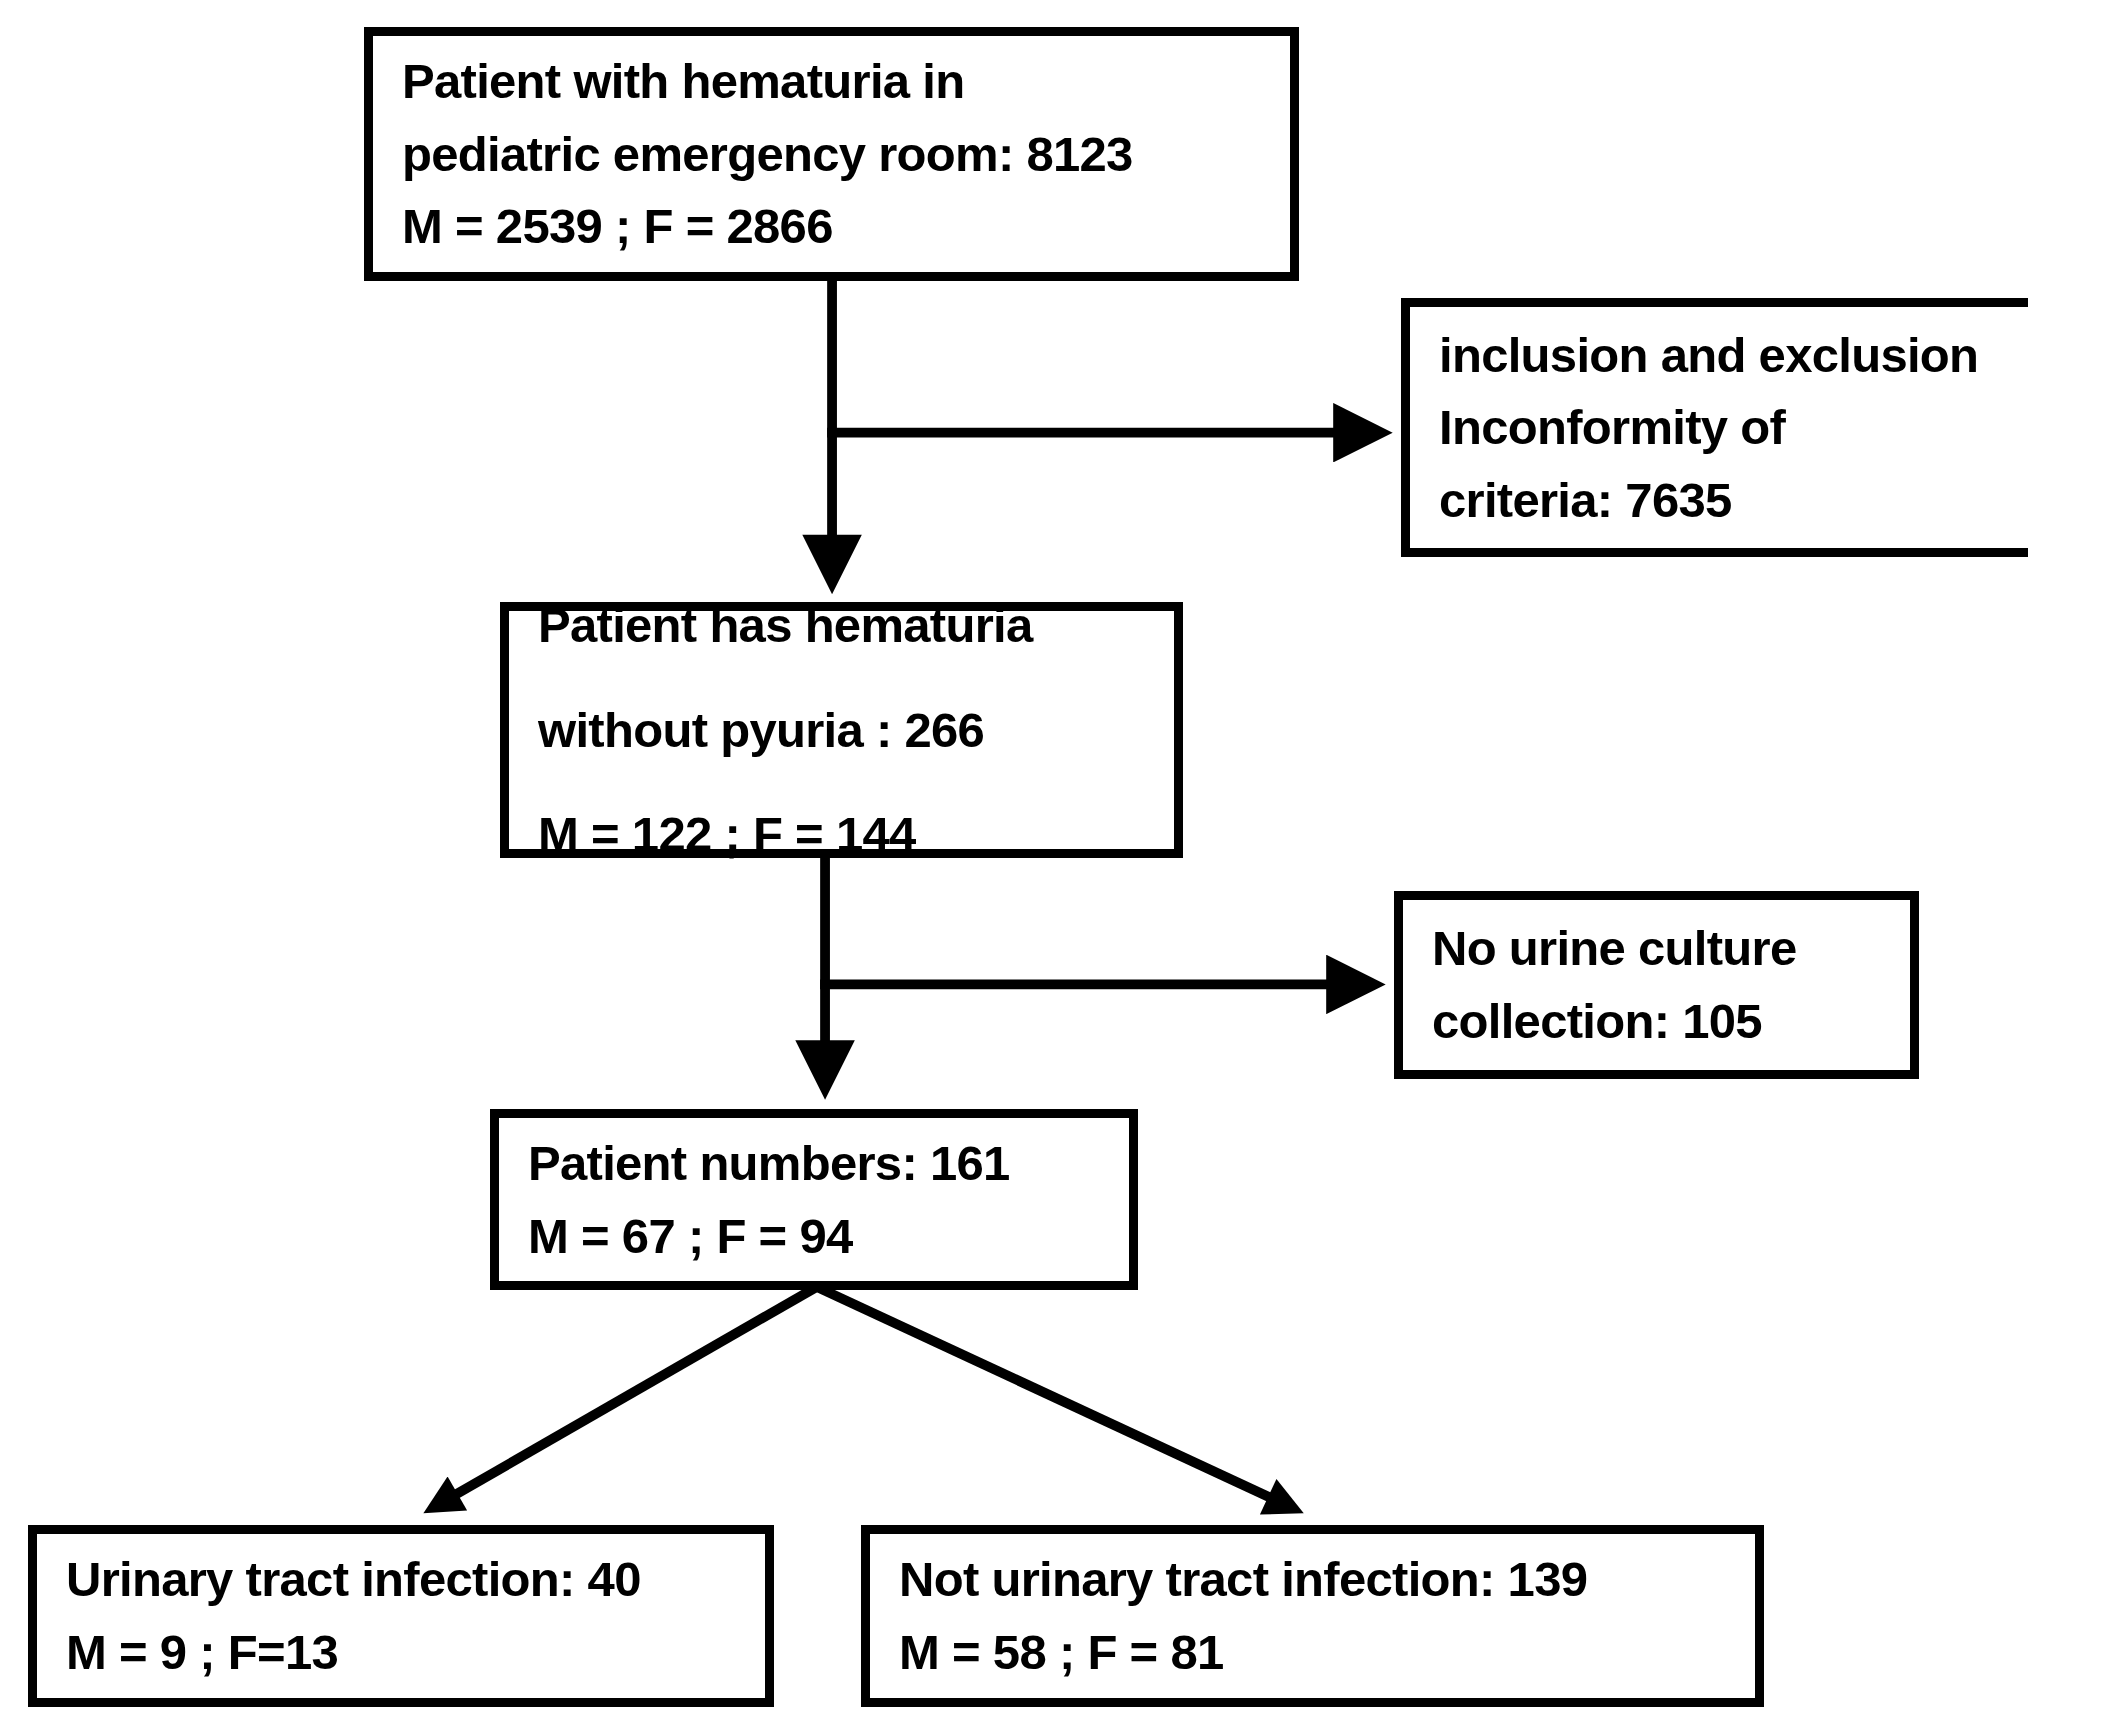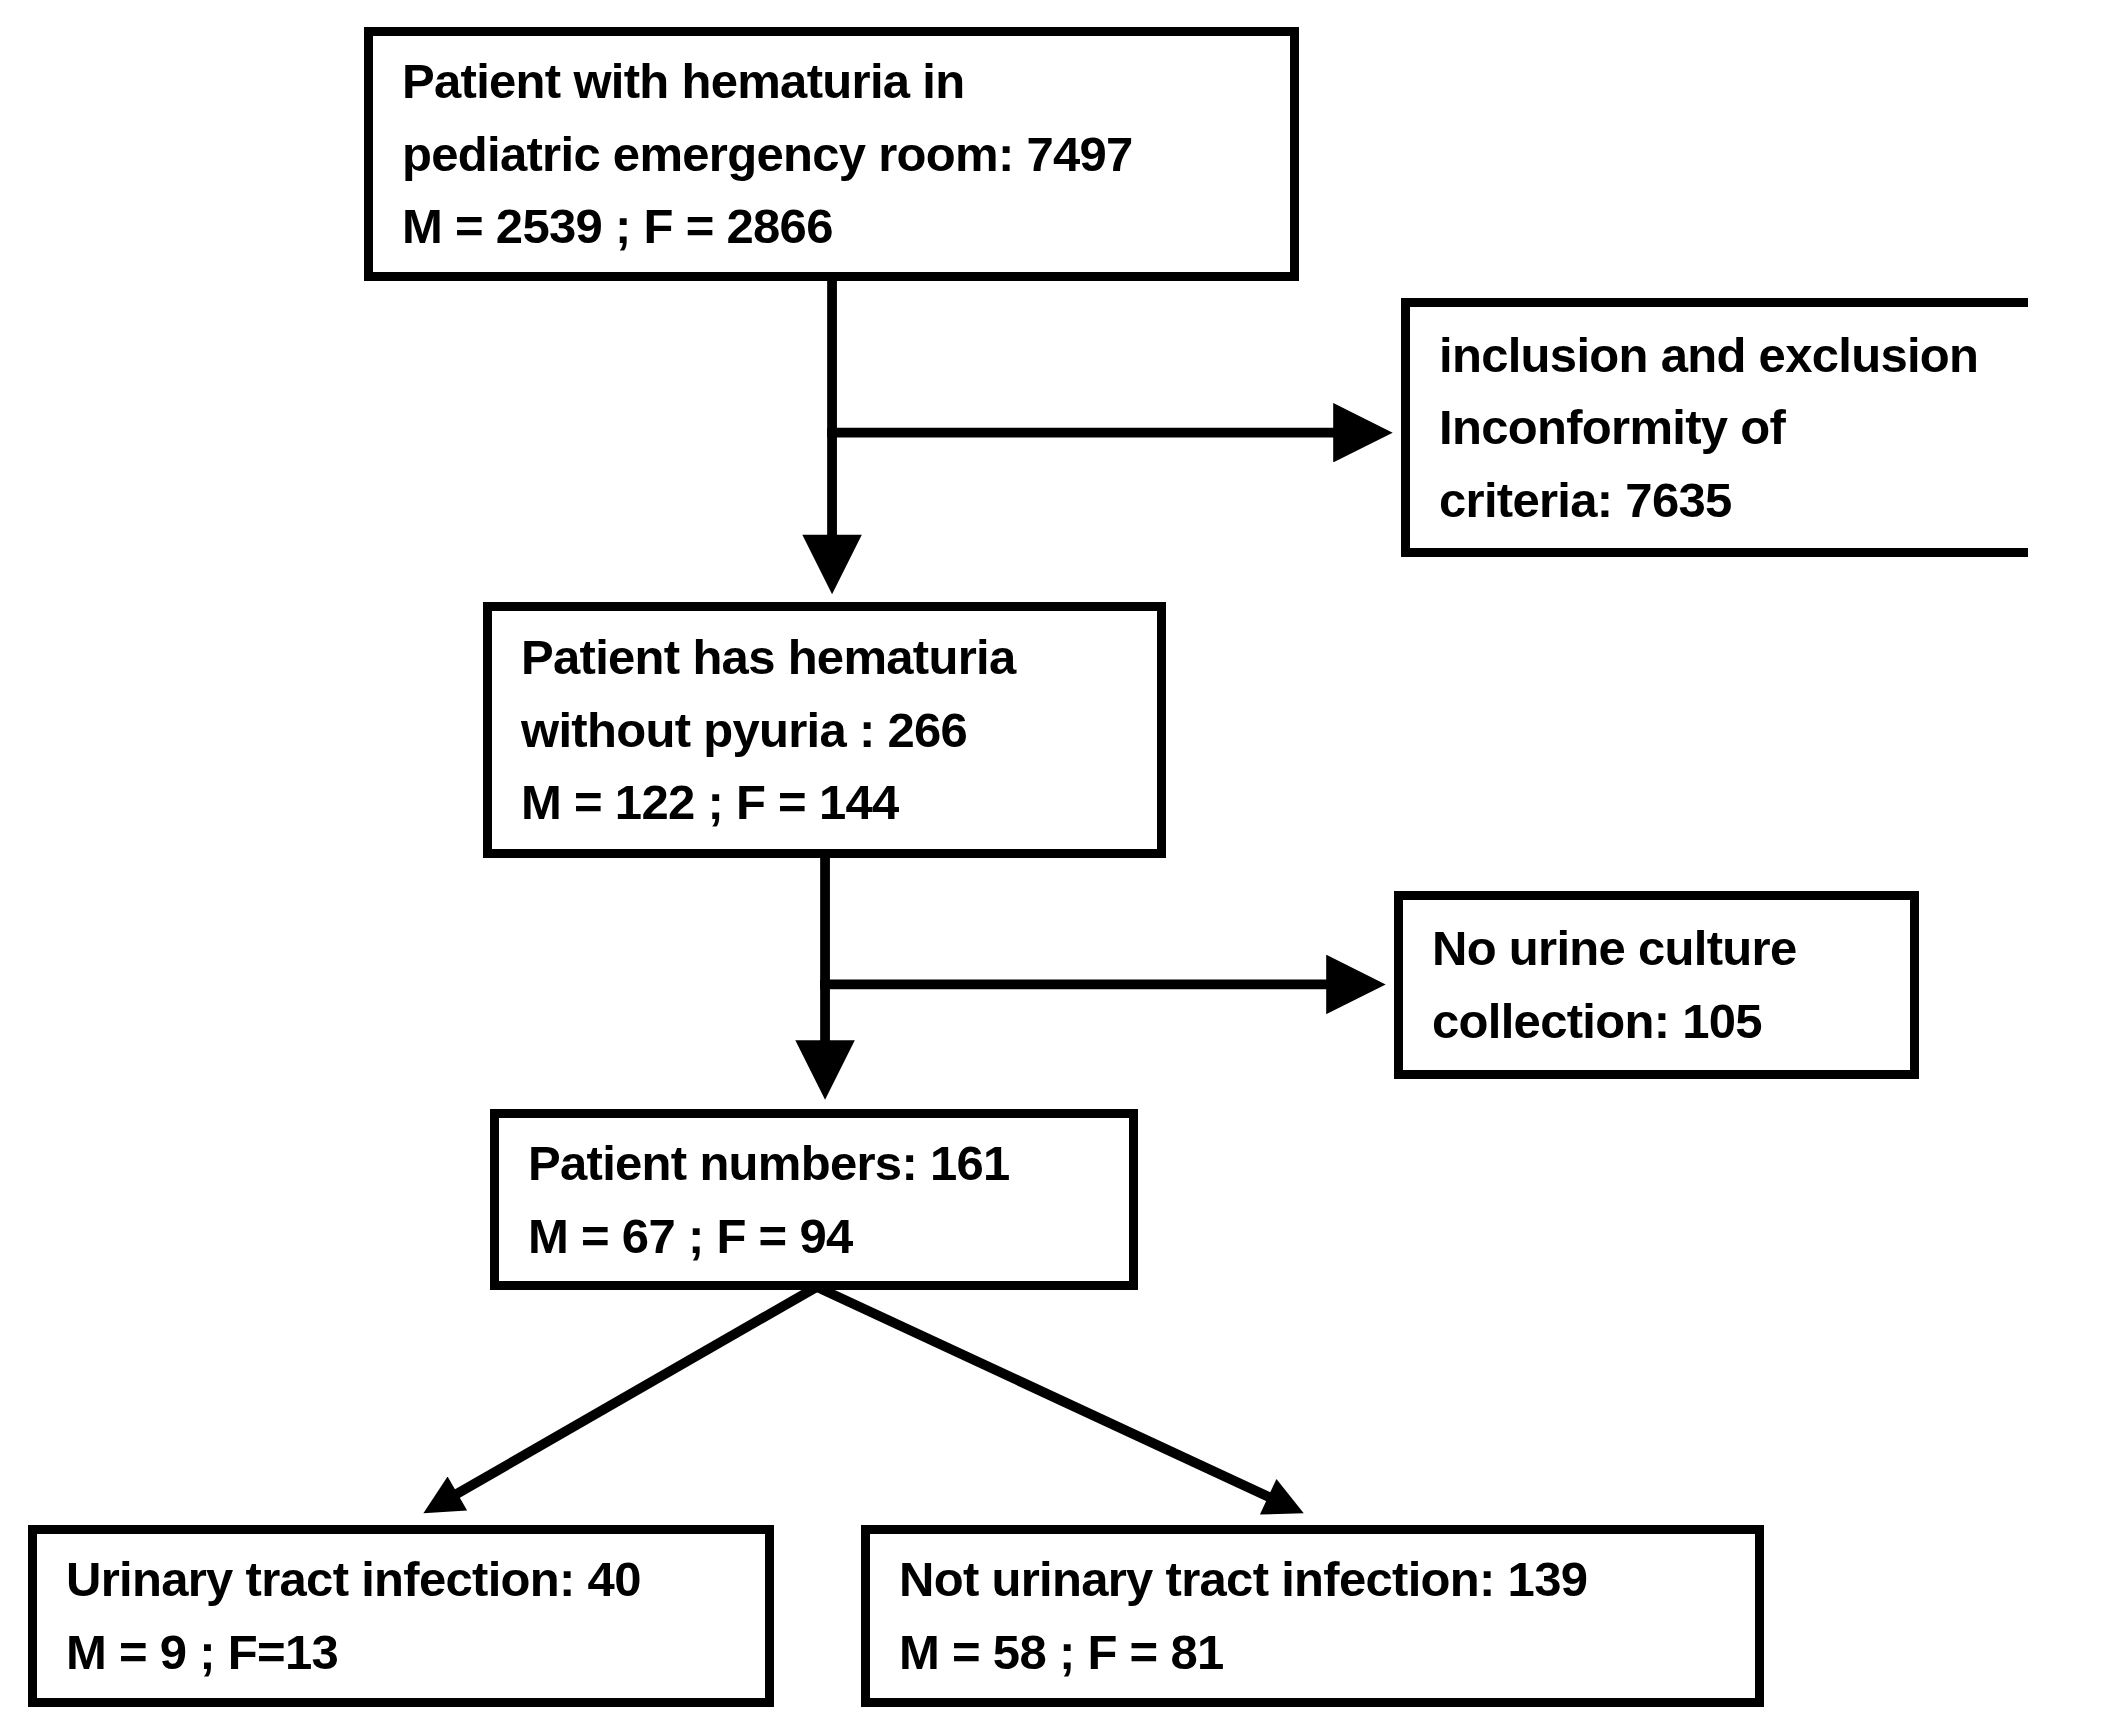--- a/index.html
+++ b/index.html
@@ -35,21 +35,21 @@
     font-size: 49px;
     font-weight: 700;
     line-height: 1.48;
     color: #000000;
     white-space: nowrap;
     letter-spacing: -0.7px;
   }
   
   .box-source        { left: 364px;  top: 27px;   width: 935px; height: 254px; }
   .box-inconformity  { left: 1401px; top: 298px;  width: 690px;  height: 259px; }
-  .box-no-pyuria     { left: 483px;  top: 602px;  width: 683px;  height: 256px; }
+  .box-no-pyuria     { left: 500px;  top: 602px;  width: 683px;  height: 256px; gap: 32px; }
   .box-no-culture    { left: 1394px; top: 891px; width: 525px;  height: 188px; }
   .box-patient-nums  { left: 490px;  top: 1109px; width: 648px;  height: 181px; }
   .box-uti           { left: 28px;   top: 1525px; width: 746px; height: 182px; }
   .box-not-uti       { left: 861px; top: 1525px; width: 903px; height: 182px; }
 </style>
 </head>
 <body>
 
 <div class="canvas">
 
@@ -71,21 +71,21 @@
 
     <line x1="1171" y1="1406" x2="1898" y2="1406" stroke="#000000" stroke-width="14" marker-end="url(#head-big)"></line>
 
     <line x1="1166" y1="1838" x2="648" y2="2136" stroke="#000000" stroke-width="14" marker-end="url(#head-small)"></line>
 
     <line x1="1166" y1="1838" x2="1816" y2="2140" stroke="#000000" stroke-width="14" marker-end="url(#head-small)"></line>
   </svg>
 
   <div class="flow-box box-source">
     <div class="line">Patient with hematuria in</div>
-    <div class="line">pediatric emergency room: 7497</div>
+    <div class="line">pediatric emergency room: 8123</div>
     <div class="line">M = 2539 ; F = 2866</div>
   </div>
 
   <div class="flow-box box-inconformity">
     <div class="line">inclusion and exclusion</div>
     <div class="line">Inconformity of</div>
     <div class="line">criteria: 7635</div>
   </div>
 
   <div class="flow-box box-no-pyuria">

